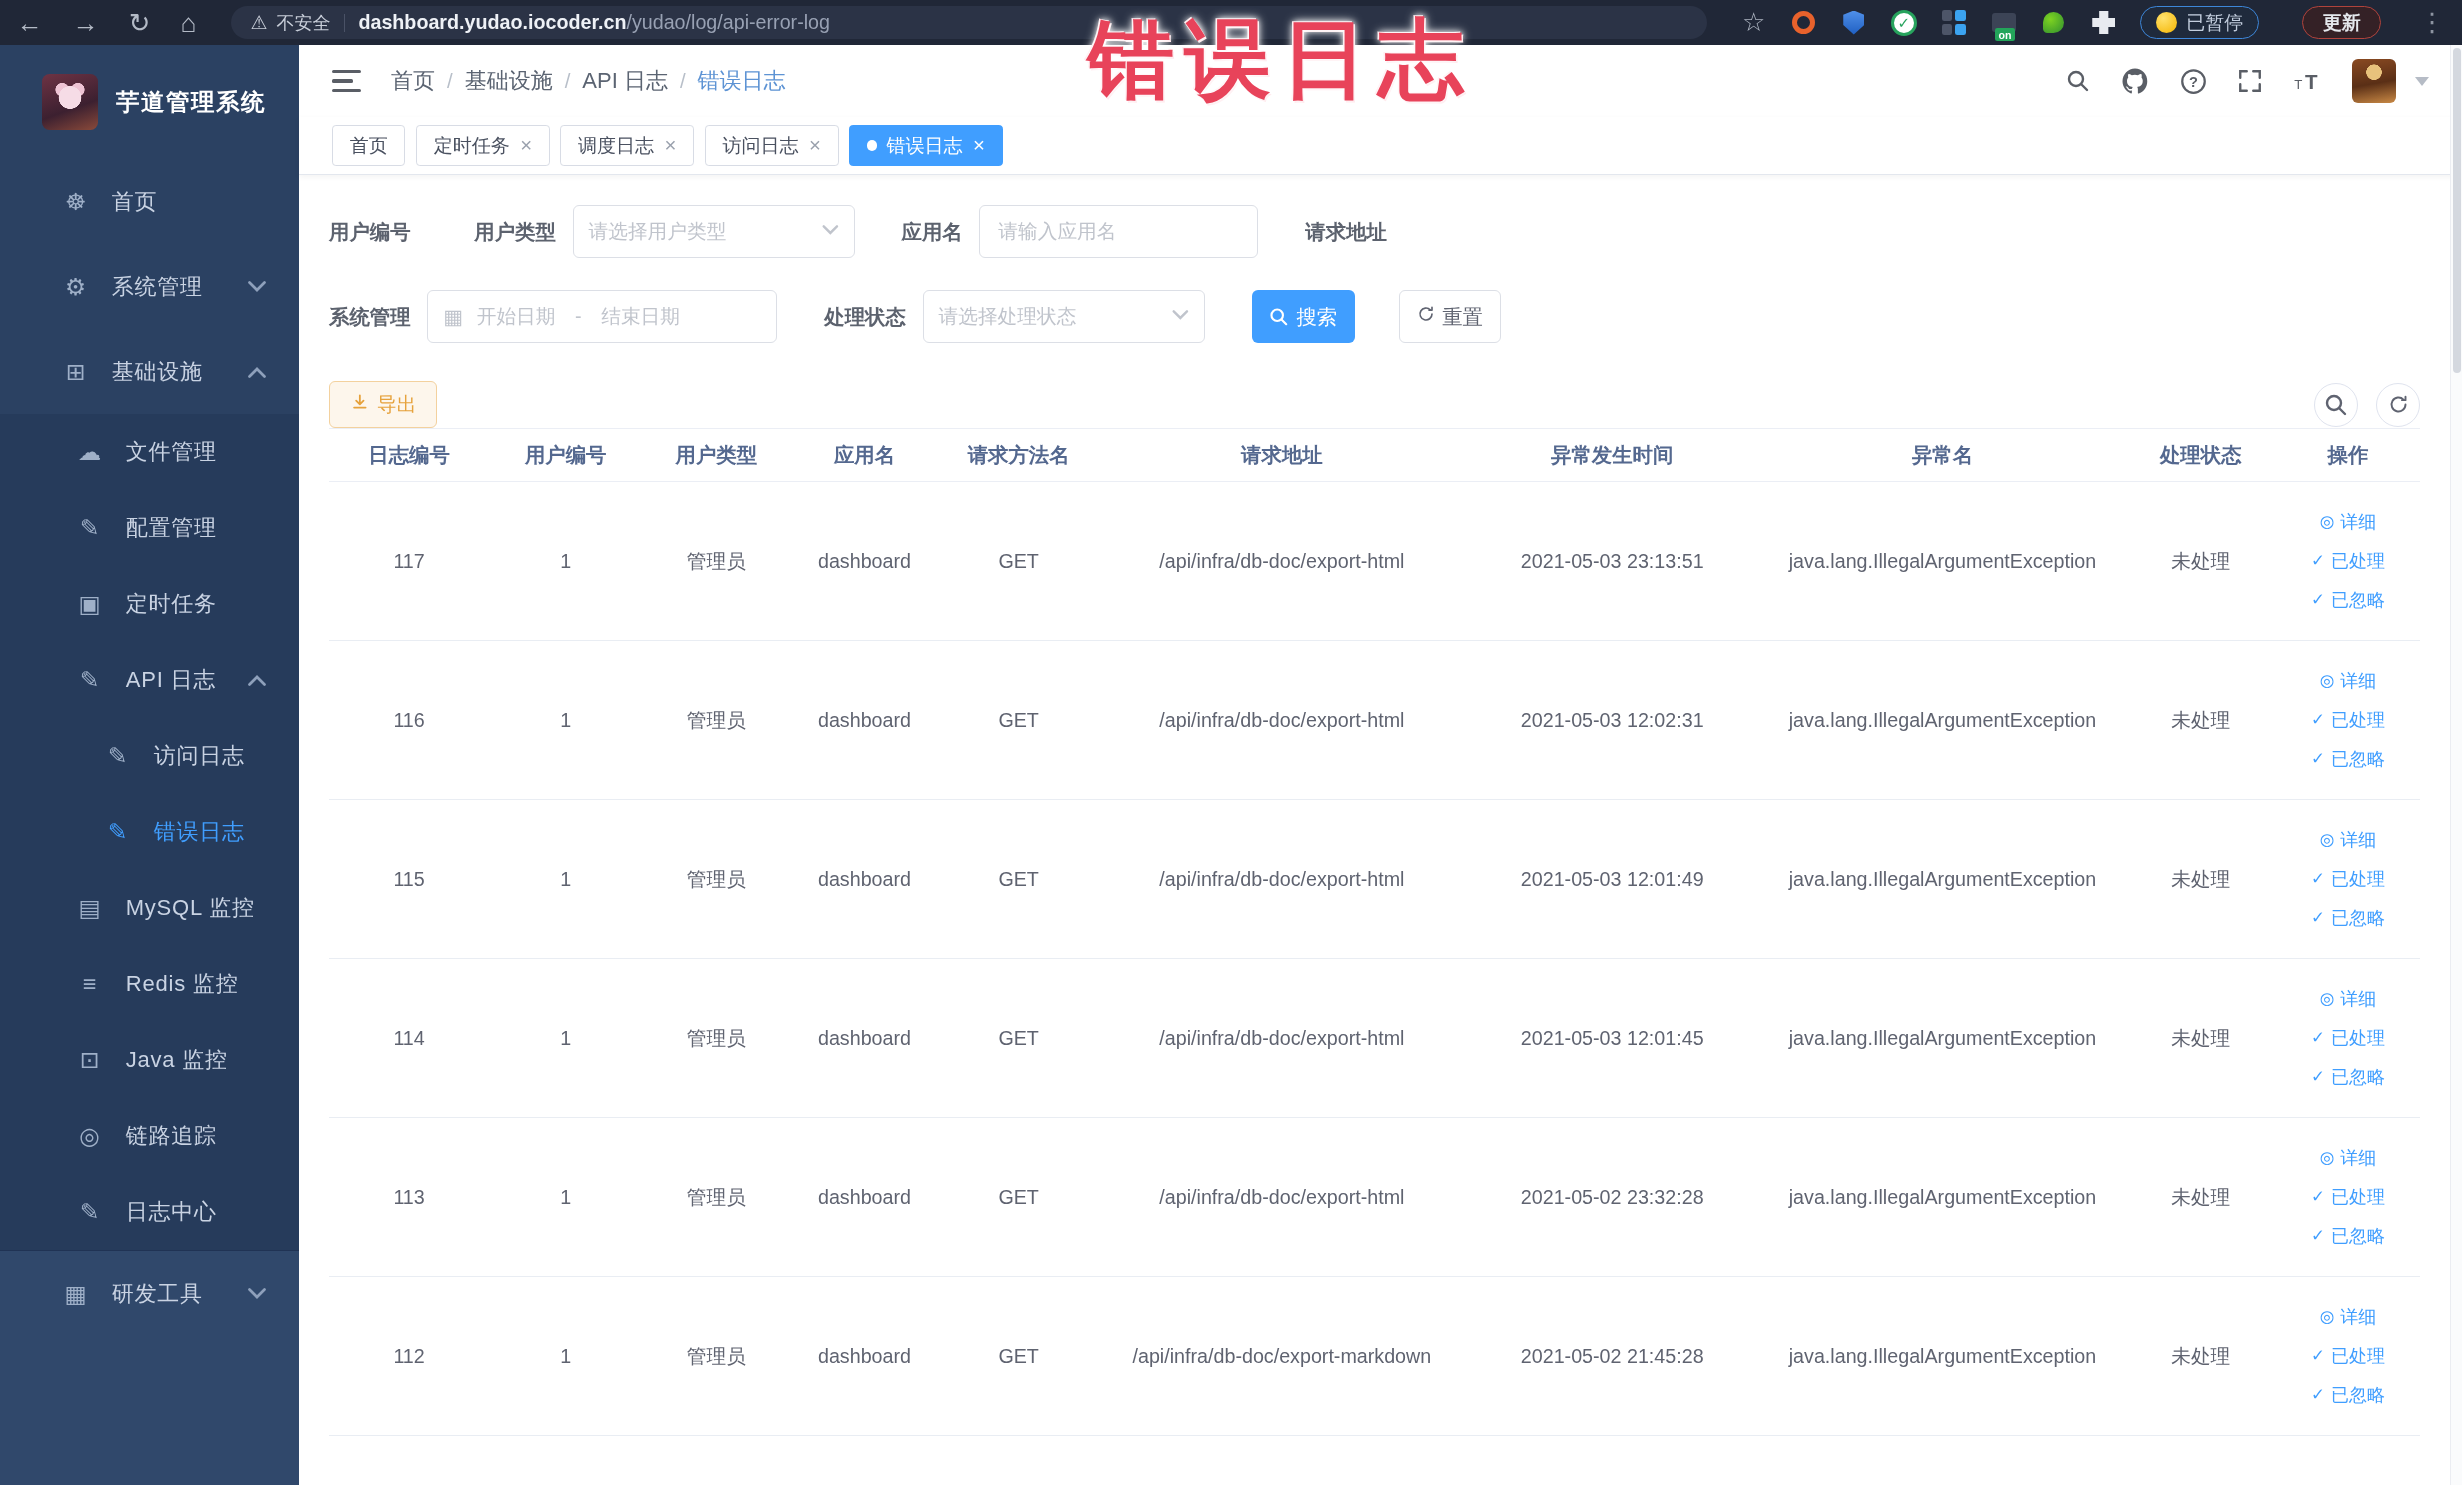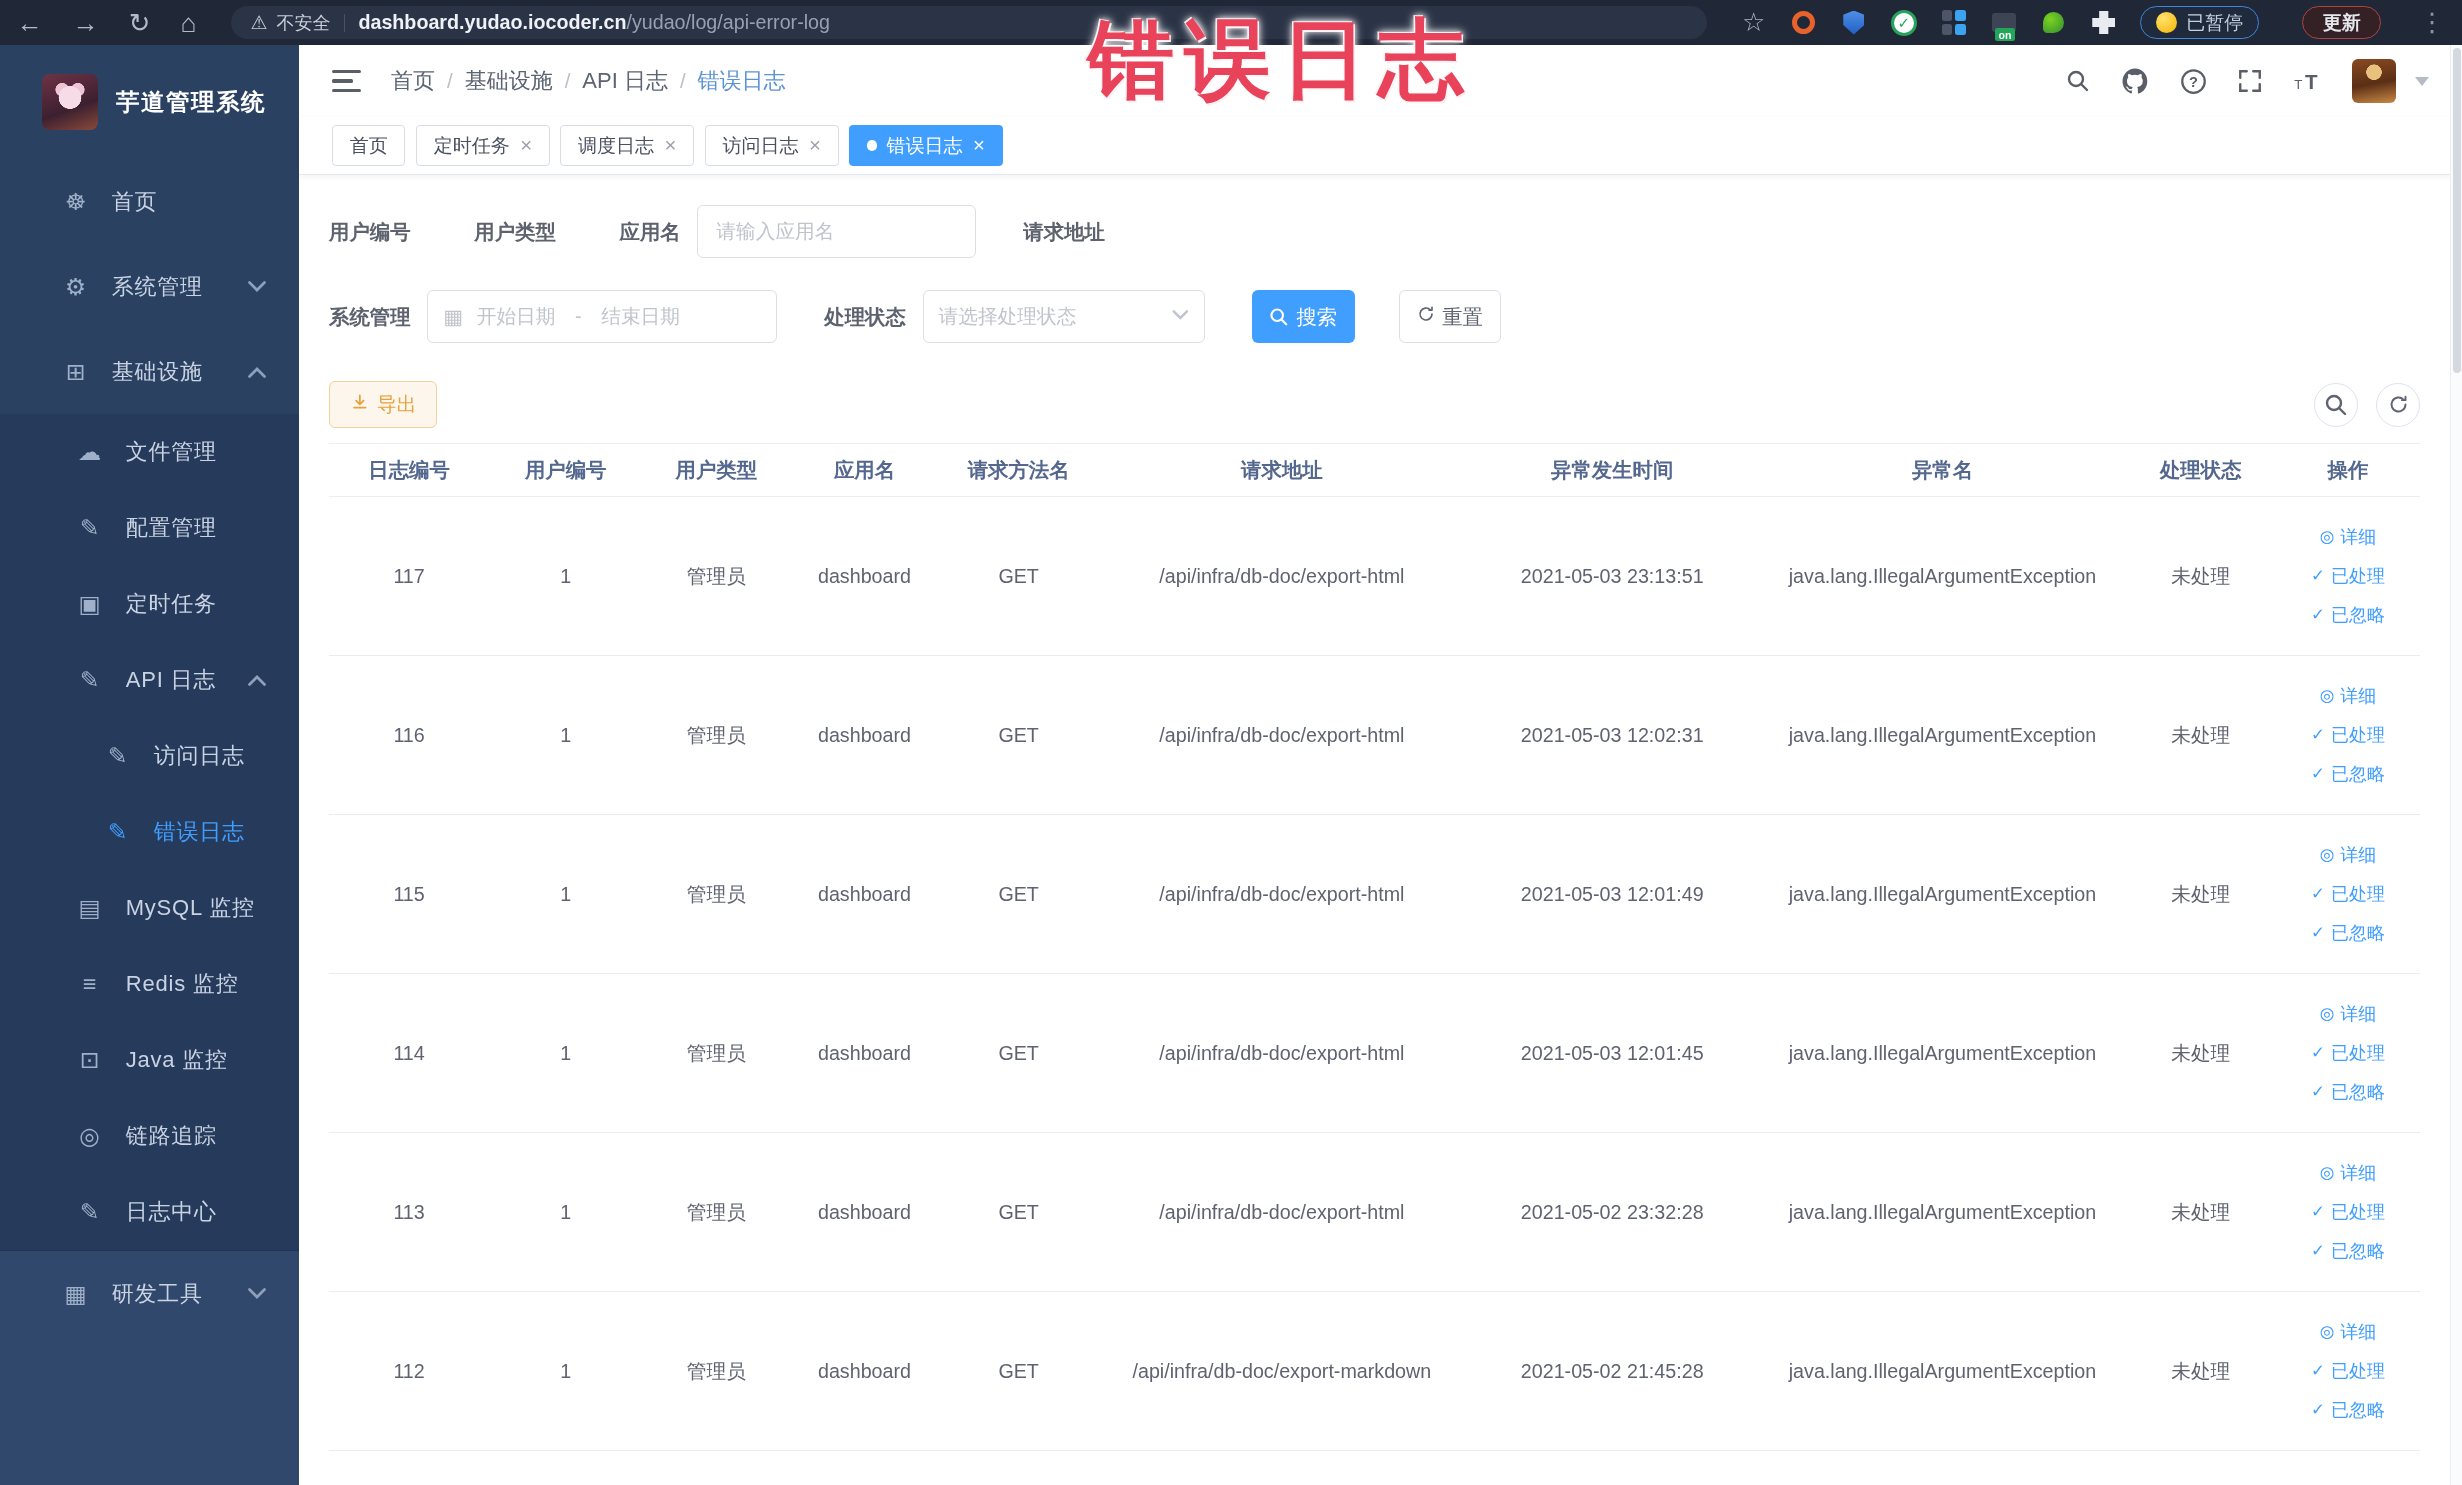--- a/index.html
+++ b/index.html
@@ -102,21 +102,21 @@
   .f-range .sep{margin:0 6px}
   .btn{display:flex;align-items:center;gap:7.6px;height:53px;border-radius:6px;font-size:20.4px;cursor:pointer;border:0.8px solid transparent}
   .btn-search{background:#409eff;color:#fff;padding:0 16.7px}
   .btn-reset{background:#fff;color:#5f6370;border-color:#dcdfe6;padding:0 16.7px;margin-left:44px}
   .toolbar-row{margin-top:38px;display:flex;align-items:center}
   .btn-export{height:47px;background:#fdf6ec;border:0.8px solid #f3d19e;color:#e6a23c;padding:0 19.7px;font-size:19.7px}
   .toolbar-right{margin-left:auto;display:flex;gap:18px}
   .circle-btn{width:44px;height:44px;border-radius:50%;border:0.8px solid #dfe3ee;background:#fff;color:#5f6370;display:flex;align-items:center;justify-content:center;cursor:pointer}
 
   
-  table.tbl{margin-top:15px;border-collapse:collapse;table-layout:fixed;width:2091px}
+  table.tbl{border-collapse:collapse;table-layout:fixed;width:2091px}
   .tbl th{height:53px;font-size:20.4px;font-weight:bold;color:#54688f;border-top:0.8px solid #ebeef5;border-bottom:0.8px solid #ebeef5;text-align:center;padding:0 4.5px}
   .tbl td{height:159px;font-size:19.7px;color:#5f6370;text-align:center;border-bottom:0.8px solid #e9edf3;padding:0 4.5px;overflow:hidden}
   .act-stack{display:flex;flex-direction:column;align-items:center;gap:15px}
   .act-link{display:flex;align-items:center;gap:6px;color:#409eff;font-size:18px;cursor:pointer}
   .act-ic{font-size:16.7px;line-height:1}
 
   
   .scrollbar{position:absolute;right:0;top:45px;width:12px;height:1440px;background:#fafbfc;border-left:0.8px solid #ebedf2;z-index:4}
   .scroll-thumb{position:absolute;left:1.5px;top:3px;width:8.3px;height:325px;background:#d4d8df;border-radius:4.5px}
 
@@ -348,20 +348,26 @@
           </div>
         </div>
 
       <div class="content">
         <div class="f-row f-row1" id="row1-fields">
             <div class="f-group">
               <label class="f-label">用户编号</label>
             </div>
             <div class="f-group">
               <label class="f-label">用户类型</label>
+              <div class="f-select">
+                <span class="ph">请选择用户类型</span>
+                <span class="sel-caret"><svg viewBox="0 0 12 8" width="16.7" height="10.6">
+                    <path d="M1 1l5 5 5-5" fill="none" stroke="#c0c4cc" stroke-width="1.8" stroke-linecap="round"></path>
+                  </svg></span>
+              </div>
             </div>
             <div class="f-group">
               <label class="f-label">应用名</label>
               <input class="f-input" placeholder="请输入应用名" style="">
             </div>
             <div class="f-group">
               <label class="f-label">请求地址</label>
             </div>
           </div>
         <div class="f-row f-row2" id="row2-fields">

